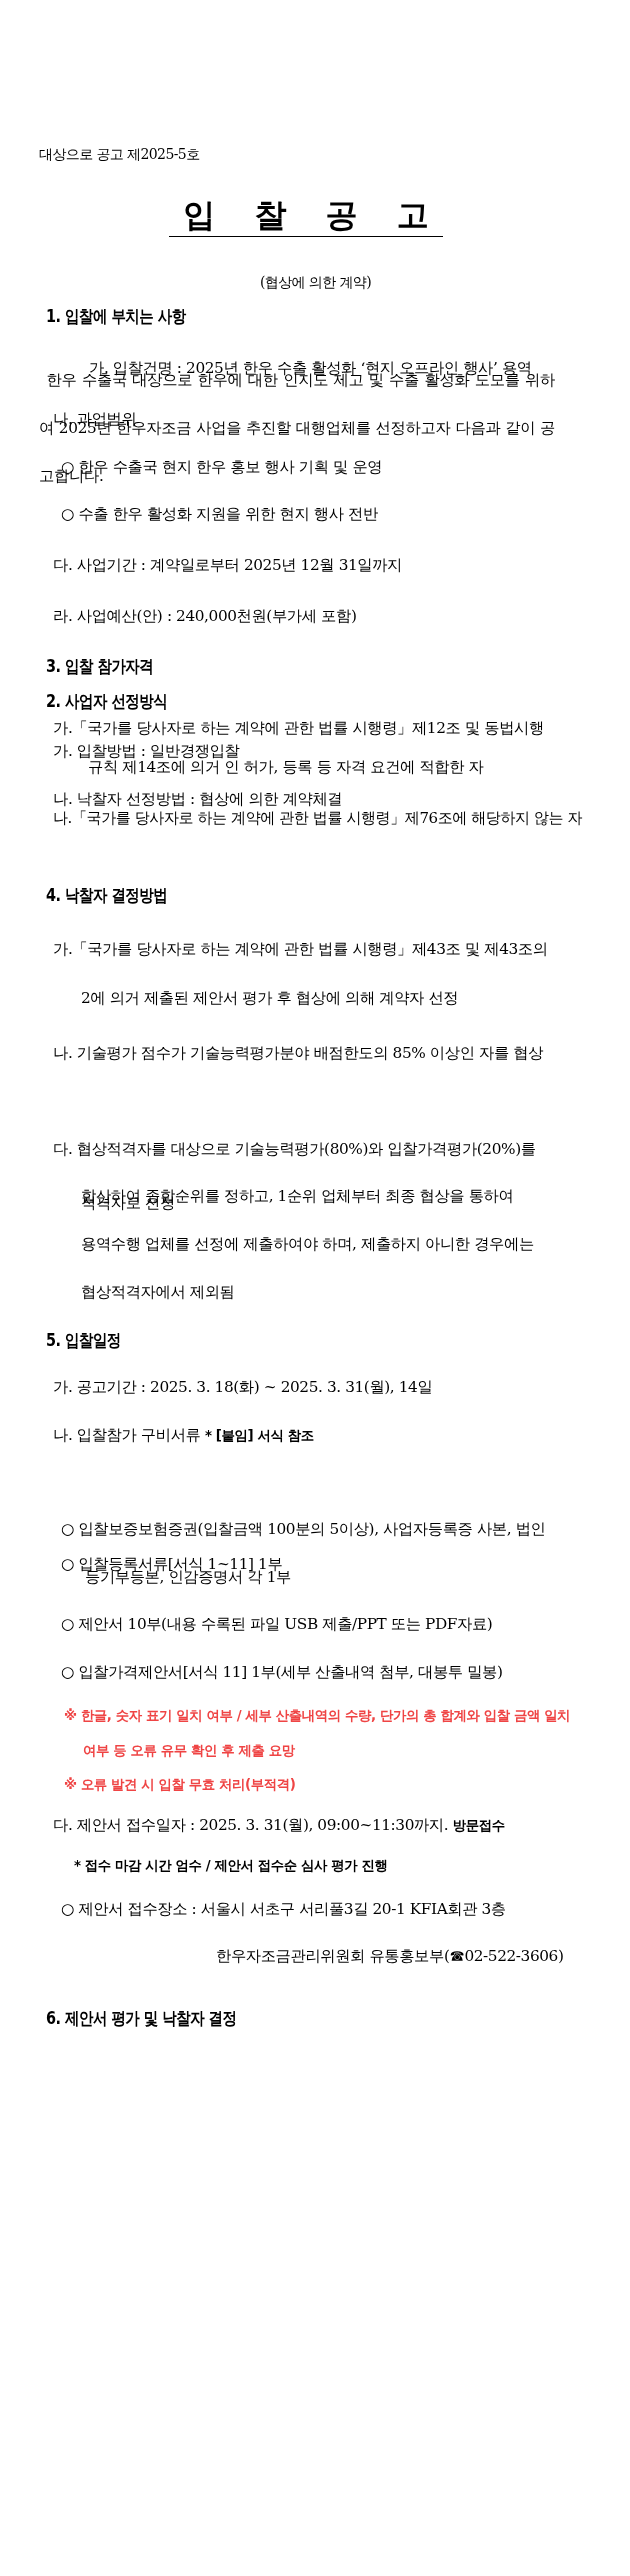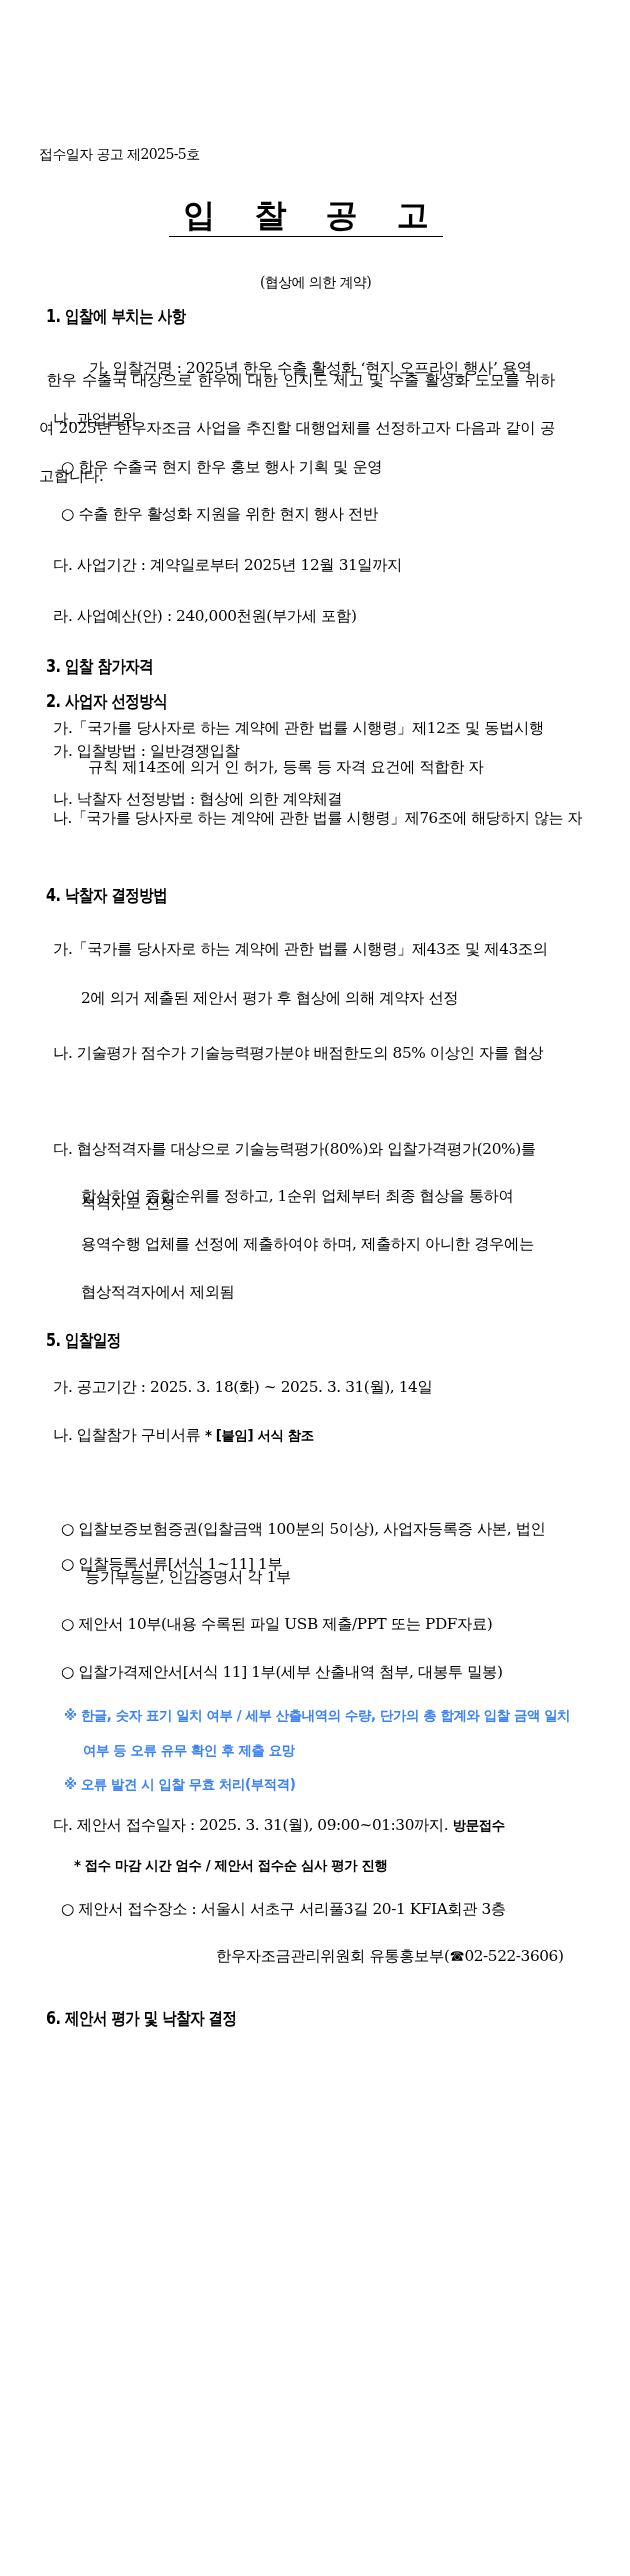--- a/index.html
+++ b/index.html
@@ -10,28 +10,28 @@
   .title { position:absolute; left:0; width:612px; top:194px; text-align:center; }
   .title span { display:inline-block; font-family:"DejaVu Sans","Liberation Sans",sans-serif;
     font-weight:bold; font-size:32px; letter-spacing:14px; padding-left:14px;
     border-bottom:1.9px solid #000; line-height:42px; }
   .subtitle { position:absolute; left:0; width:631px; top:274px; text-align:center; font-size:14px; letter-spacing:-0.6px; }
   .intro { position:absolute; left:39px; width:516px; top:356px; font-size:15.3px; line-height:48px;
            text-align:justify; letter-spacing:-0.3px; }
   .sec { position:absolute; left:46px; font-size:17px; font-weight:bold; letter-spacing:-0.6px;
          font-family:"DejaVu Sans","Liberation Sans",sans-serif; transform:scaleX(0.85); transform-origin:left; }
   .ln { position:absolute; font-size:15.3px; letter-spacing:-0.4px; white-space:nowrap; transform-origin:left; }
-  .blue { color:#3b82f6; font-weight:bold; font-family:"DejaVu Sans","Liberation Sans",sans-serif; font-size:13.4px; }
+  .blue { color:#ef4444; font-weight:bold; font-family:"DejaVu Sans","Liberation Sans",sans-serif; font-size:13.4px; }
   .bold { font-weight:bold; font-family:"DejaVu Sans","Liberation Sans",sans-serif; font-size:13.4px; }
 </style>
 </head>
 <body>
 
 <div class="page">
-  <div class="docno">접수일자 공고 제2025-5호</div>
+  <div class="docno">대상으로 공고 제2025-5호</div>
   <div class="title"><span>입 찰 공 고</span></div>
   <div class="subtitle">(협상에 의한 계약)</div>
   <div class="intro" style="text-indent:7.6px;">한우 수출국 대상으로 한우에 대한 인지도 제고 및 수출 활성화 도모를 위하여 2025년 한우자조금 사업을 추진할 대행업체를 선정하고자 다음과 같이 공고합니다.</div>
 
   <div class="sec" style="top:305px;">1. 입찰에 부치는 사항</div>
   <div class="ln" style="left:53px;top:358px;margin-left:36px;">가. 입찰건명 : 2025년 한우 수출 활성화 ‘현지 오프라인 행사’ 용역</div>
   <div class="ln" style="left:53px;top:409px;text-align:right;">나. 과업범위</div>
   <div class="ln" style="left:61px;top:457px;">○ 한우 수출국 현지 한우 홍보 행사 기획 및 운영</div>
   <div class="ln" style="left:61px;top:504px;">○ 수출 한우 활성화 지원을 위한 현지 행사 전반</div>
   <div class="ln" style="left:53px;top:555px;">다. 사업기간 : 계약일로부터 2025년 12월 31일까지</div>
@@ -63,21 +63,21 @@
   </div>
   <div class="ln" style="left:61px;top:1514px;margin-top:40px;">○ 입찰등록서류[서식 1~11] 1부</div>
   <div class="ln" style="left:61px;top:1519px;">○ 입찰보증보험증권(입찰금액 100분의 5이상), 사업자등록증 사본, 법인</div>
   <div class="ln" style="left:85px;top:1567px;">등기부등본, 인감증명서 각 1부</div>
   <div class="ln" style="left:61px;top:1614px;">○ 제안서 10부(내용 수록된 파일 USB 제출/PPT 또는 PDF자료)</div>
   <div class="ln" style="left:61px;top:1662px;">○ 입찰가격제안서[서식 11] 1부(세부 산출내역 첨부, 대봉투 밀봉)</div>
   <div class="ln blue" style="left:64px;top:1707px;">※ 한글, 숫자 표기 일치 여부 / 세부 산출내역의 수량, 단가의 총 합계와 입찰 금액 일치</div>
   <div class="ln blue" style="left:83px;top:1742px;">여부 등 오류 유무 확인 후 제출 요망</div>
   <div class="ln blue" style="left:64px;top:1776px;">※ 오류 발견 시 입찰 무효 처리(부적격)</div>
   <div class="ln" style="left:53px;top:1815px;">
-    <span>다. 제안서 접수일자 : 2025. 3. 31(월), 09:00~01:30까지. </span><span class="bold">방문접수</span>
+    <span>다. 제안서 접수일자 : 2025. 3. 31(월), 09:00~11:30까지. </span><span class="bold">방문접수</span>
   </div>
   <div class="ln bold" style="left:74px;top:1857px;">* 접수 마감 시간 엄수 / 제안서 접수순 심사 평가 진행</div>
   <div class="ln" style="left:61px;top:1899px;">○ 제안서 접수장소 : 서울시 서초구 서리풀3길 20-1 KFIA회관 3층</div>
   <div class="ln" style="left:216px;top:1946px;">한우자조금관리위원회 유통홍보부(☎02-522-3606)</div>
 </div>
 
 <style>
   
 </style>
 

